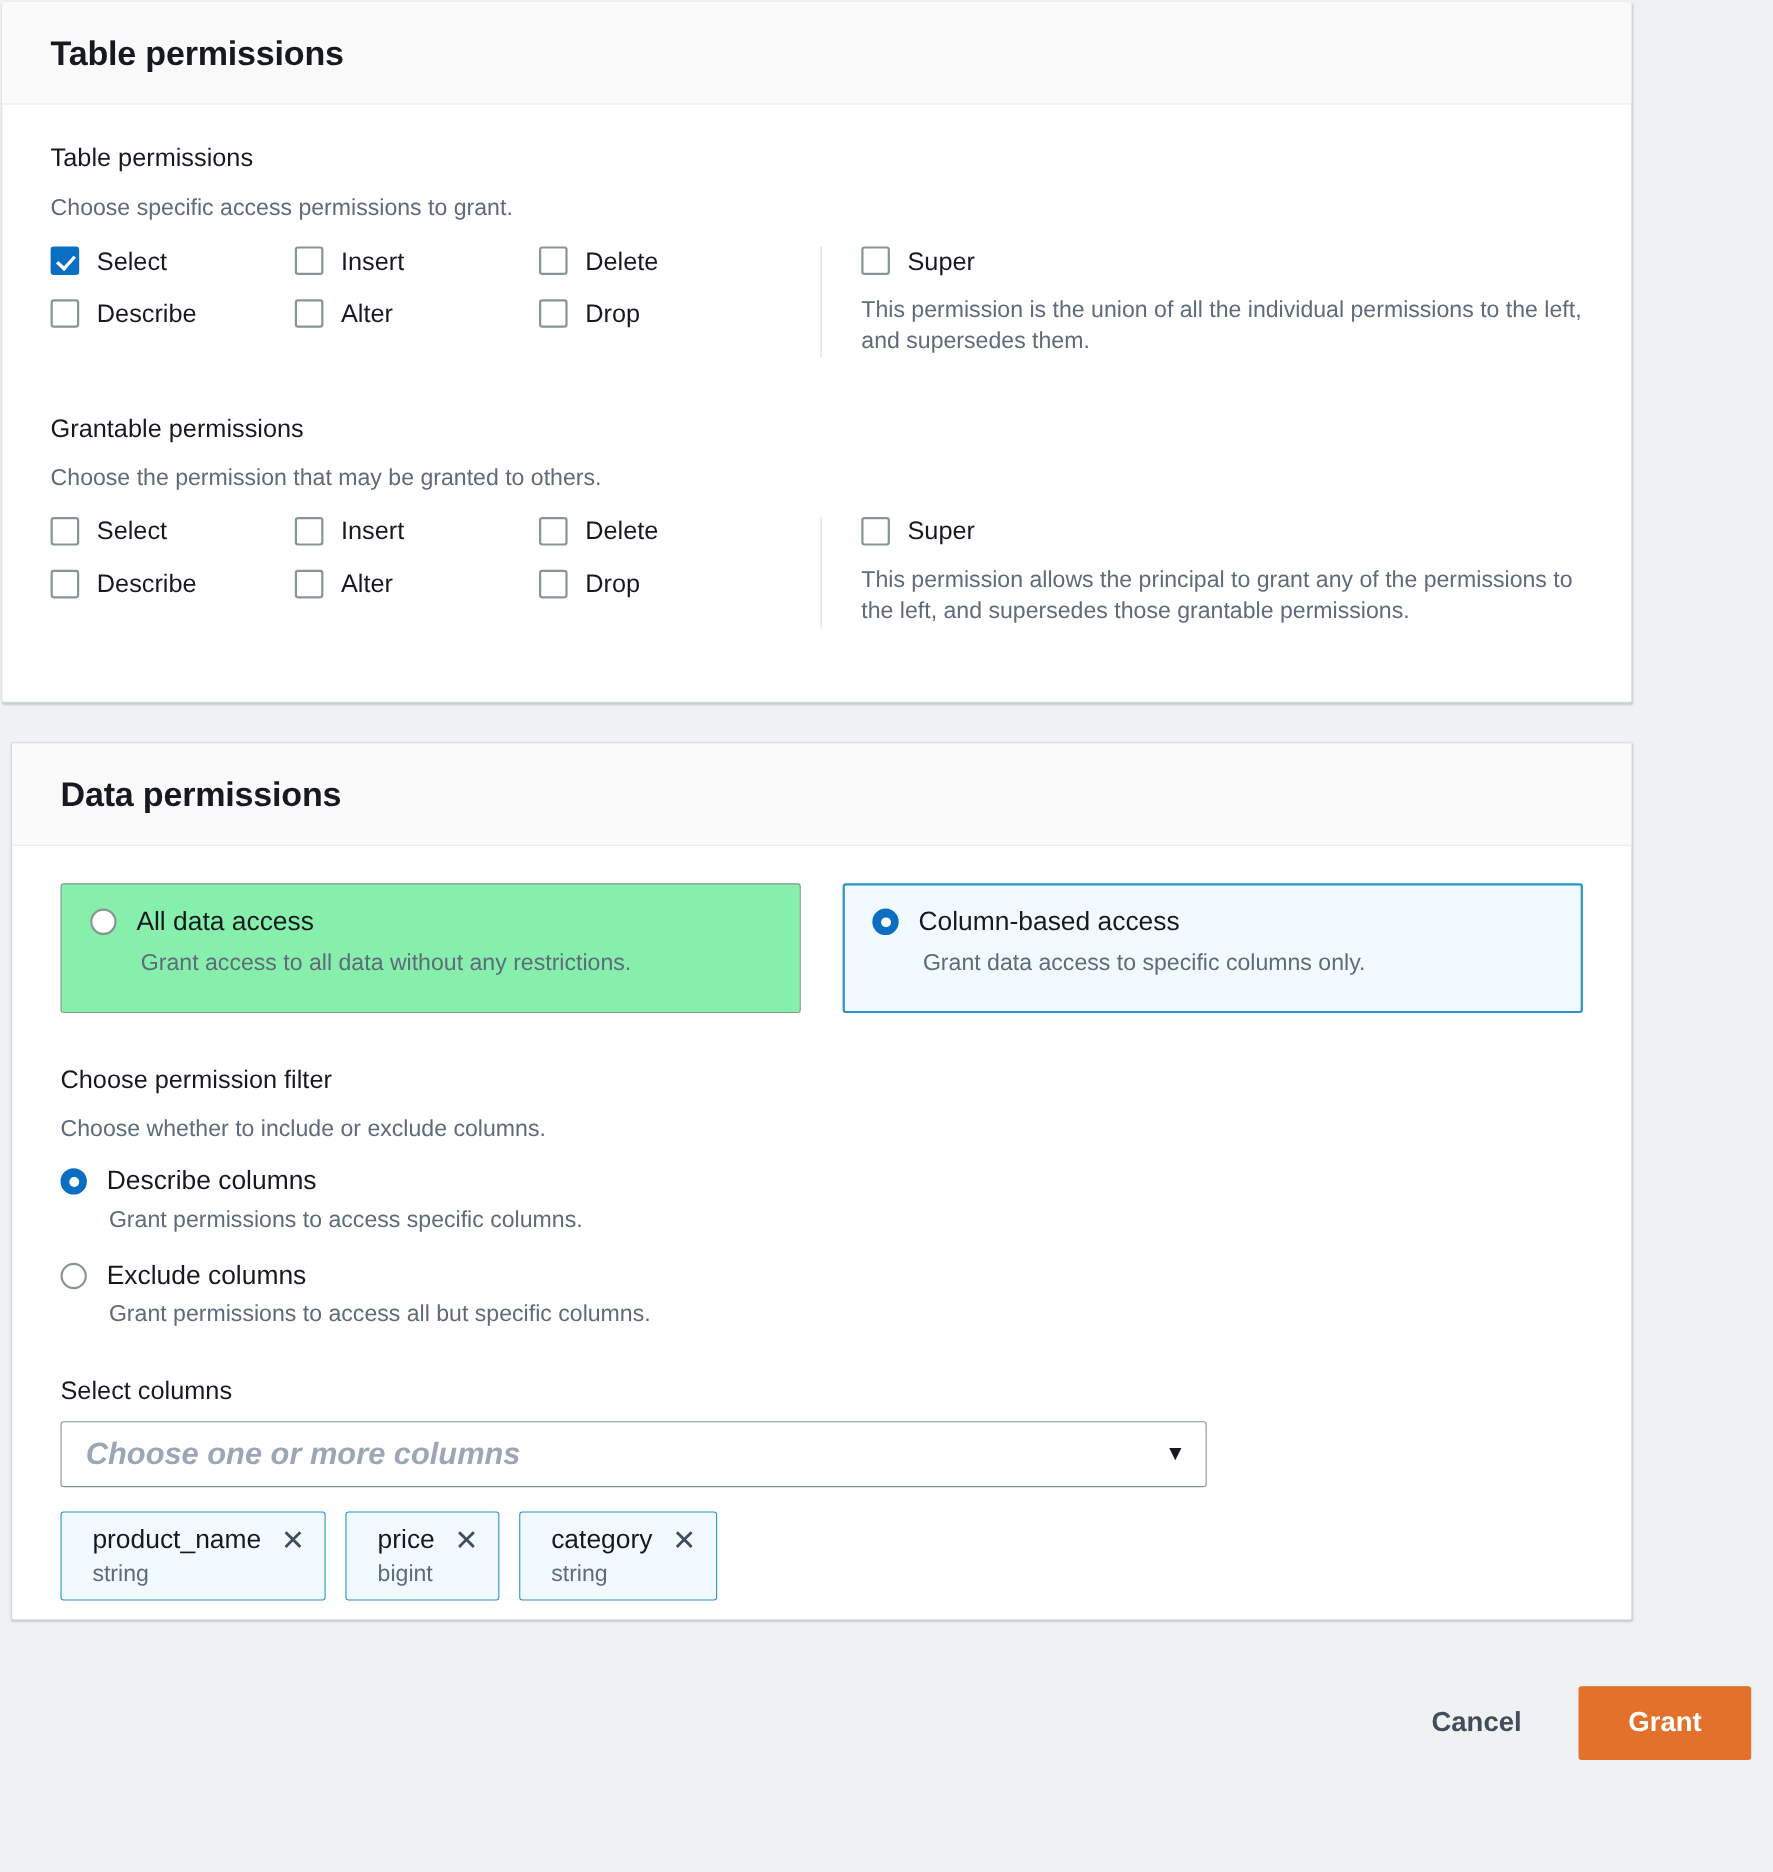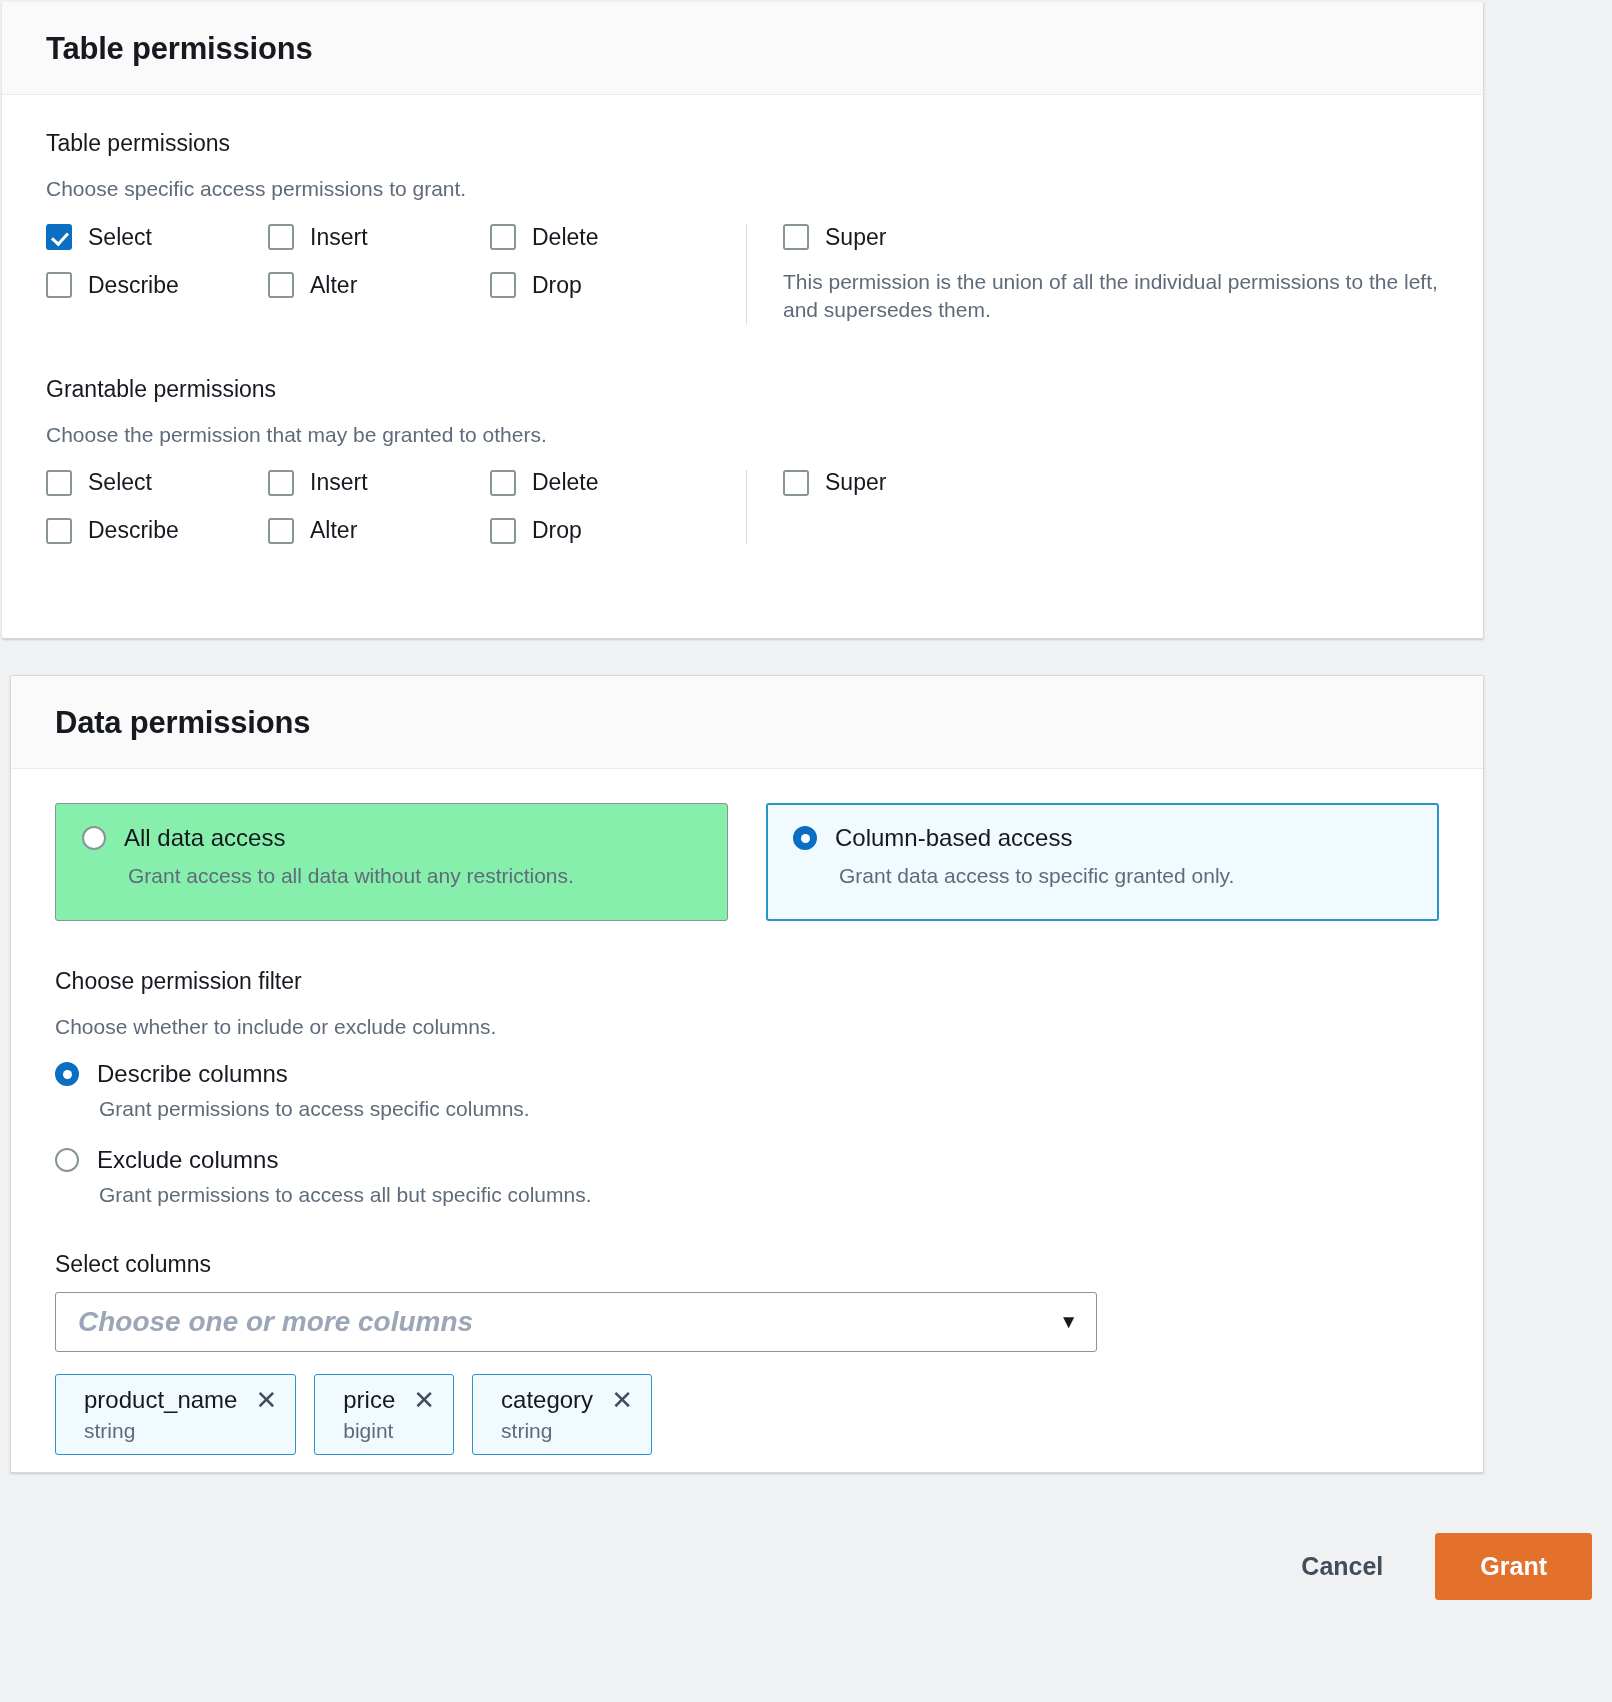--- a/index.html
+++ b/index.html
@@ -348,20 +348,21 @@
                 <span class="cb-label">Drop</span>
               </label>
             </div>
           </div>
 
           <div class="perm-right">
             <label class="super-row">
               <span class="checkbox"></span>
               <span class="cb-label">Super</span>
             </label>
+            <div class="super-note">This permission allows the principal to grant any of the permissions to the left, and supersedes those grantable permissions.</div>
           </div>
         </div>
       </div>
 
     </div>
   </section>
 
   <section class="panel" id="panel-data-permissions">
     <div class="panel-header">
       <div class="panel-title">Data permissions</div>
@@ -375,21 +376,21 @@
             <span class="radio-title">All data access</span>
           </div>
           <div class="radio-sub">Grant access to all data without any restrictions.</div>
         </div>
 
         <div class="radio-card selected">
           <div class="radio-line">
             <span class="radio on"></span>
             <span class="radio-title">Column-based access</span>
           </div>
-          <div class="radio-sub">Grant data access to specific granted only.</div>
+          <div class="radio-sub">Grant data access to specific columns only.</div>
         </div>
       </div>
 
       <div>
         <div class="field-label">Choose permission filter</div>
         <div class="field-desc">Choose whether to include or exclude columns.</div>
 
         <label class="radio-opt" style="display:block;">
           <div class="radio-line">
             <span class="radio on"></span>

